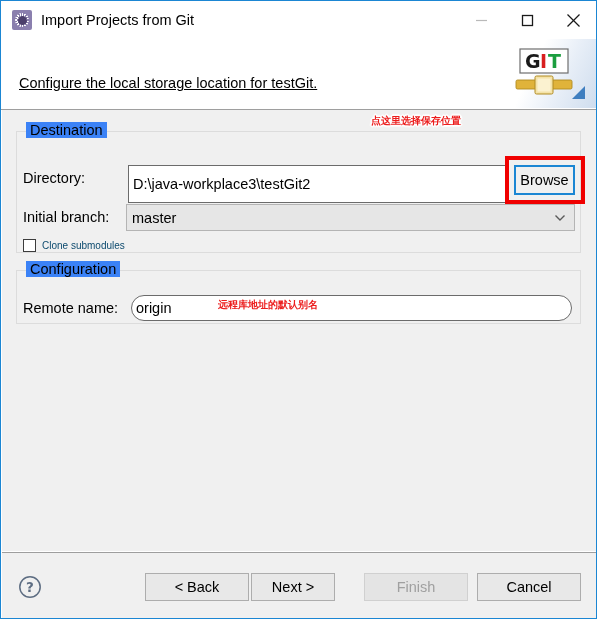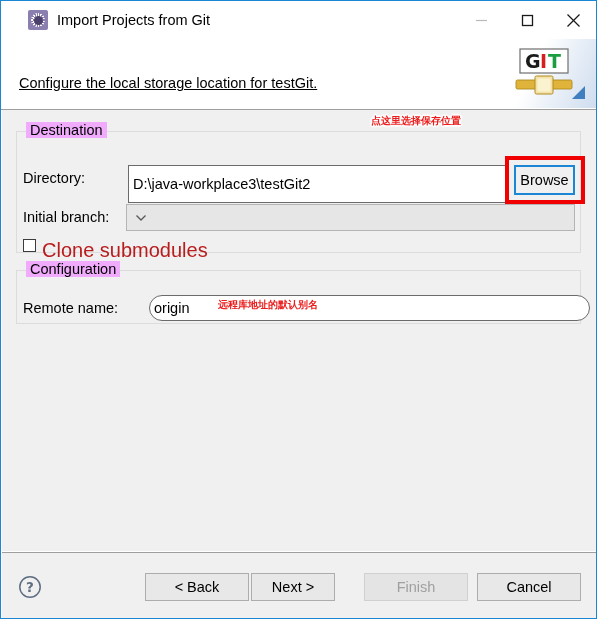--- a/index.html
+++ b/index.html
@@ -24,21 +24,20 @@
     overflow: hidden;
   }
 
   
   .titlebar {
     position: relative;
     height: 38px;
     background: #ffffff;
     display: flex;
     align-items: center;
-    padding-left: 16px;
   }
   .title-icon {
     width: 20px;
     height: 20px;
     margin-left: 11px;
     margin-right: 9px;
     background: #8a7fae;
     border-radius: 2px;
     position: relative;
     flex: none;
@@ -136,21 +135,21 @@
   .group {
     position: absolute;
     box-sizing: border-box;
     border: 1px solid #dcdcdc;
     background: transparent;
   }
   .group-label {
     position: absolute;
     top: -10px;
     left: 9px;
-    background: #f0abfc;
+    background: #3b82f6;
     padding: 0 4px;
     font-size: 14.5px;
     color: #000000;
     white-space: nowrap;
   }
 
   .field-label {
     position: absolute;
     font-size: 14.5px;
     color: #000000;
@@ -186,22 +185,23 @@
   .combo-arrow {
     width: 28px;
     display: flex;
     align-items: center;
     justify-content: center;
   }
 
   .checkbox-row {
     position: absolute;
     display: flex;
-    font-size: 20px;
-    color: #b91c1c;
+    align-items: center;
+    font-size: 10px;
+    color: #0c4a6e;
   }
   .checkbox-box {
     width: 13px;
     height: 13px;
     box-sizing: border-box;
     border: 1px solid #3c3c3c;
     background: #ffffff;
     margin-right: 6px;
     flex: none;
   }
@@ -341,39 +341,40 @@
 
     <input class="text-input" type="text" style="left: 126px; top: 55px; width: 381px; height: 38px;" value="D:\java-workplace3\testGit2">
 
     <button class="browse-btn" style="left:512px; top:55px; width:61px; height:30px;">Browse</button>
 
     <div class="red-box" style="left:503px; top:46px; width:80px; height:48px;"></div>
 
     <div class="field-label" style="left:21px; top:99px;">Initial branch:</div>
 
     <div class="combo" style="left:124px; top:94px; width:449px; height:27px;">
+      <span class="combo-value">master</span>
       <span class="combo-arrow">
         <svg width="12" height="8" viewBox="0 0 12 8">
           <polyline points="1.5,1.5 6,6 10.5,1.5" fill="none" stroke="#5a5a5a" stroke-width="1.4"></polyline>
         </svg>
       </span>
     </div>
 
     <div class="checkbox-row" style="left:21px; top:129px;">
       <span class="checkbox-box"></span>
       <span>Clone submodules</span>
     </div>
 
     <div class="group" style="left:14px; top:160px; width:565px; height:54px;">
       <div class="group-label">Configuration</div>
     </div>
 
     <div class="field-label" style="left:21px; top:190px;">Remote name:</div>
 
-    <input class="text-input" type="text" style="left: 147px; top: 185px; width: 441px; height: 26px; border-radius: 13px;" value="origin">
+    <input class="text-input" type="text" style="left: 129px; top: 185px; width: 441px; height: 26px; border-radius: 13px;" value="origin">
 
     <div class="annotation" style="left:369px; top:4px;">点这里选择保存位置</div>
     <div class="annotation" style="left:216px; top:188px;">远程库地址的默认别名</div>
   </div>
 
   <div class="buttonbar">
     <svg class="help-icon" viewBox="0 0 24 24">
       <circle cx="12" cy="12" r="10.2" fill="none" stroke="#5d6d82" stroke-width="1.5"></circle>
       <text x="12" y="17" text-anchor="middle" font-family="DejaVu Sans, sans-serif" font-size="13.5" font-weight="bold" fill="#5d6d82">?</text>
     </svg>

